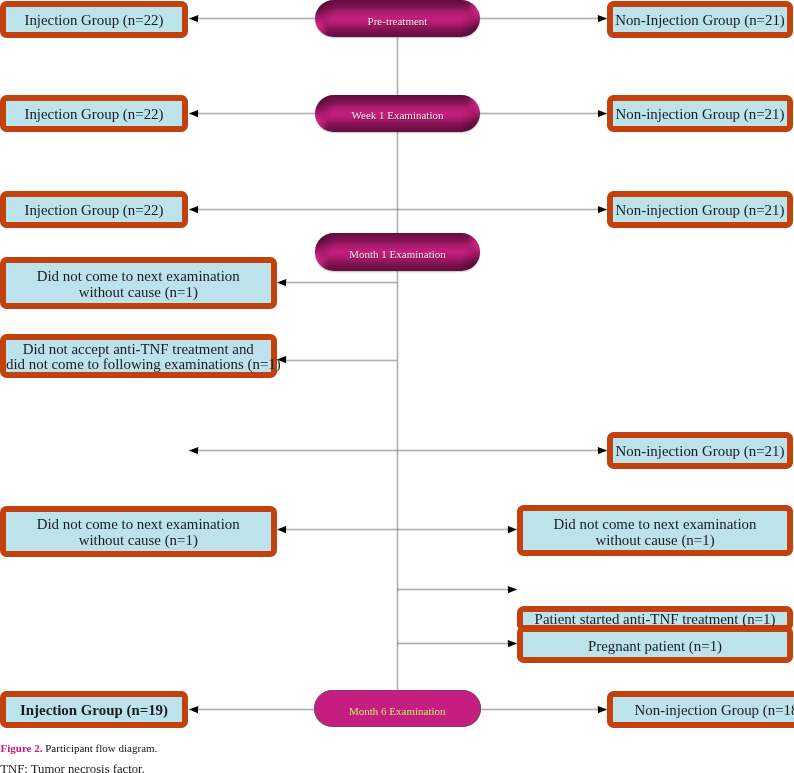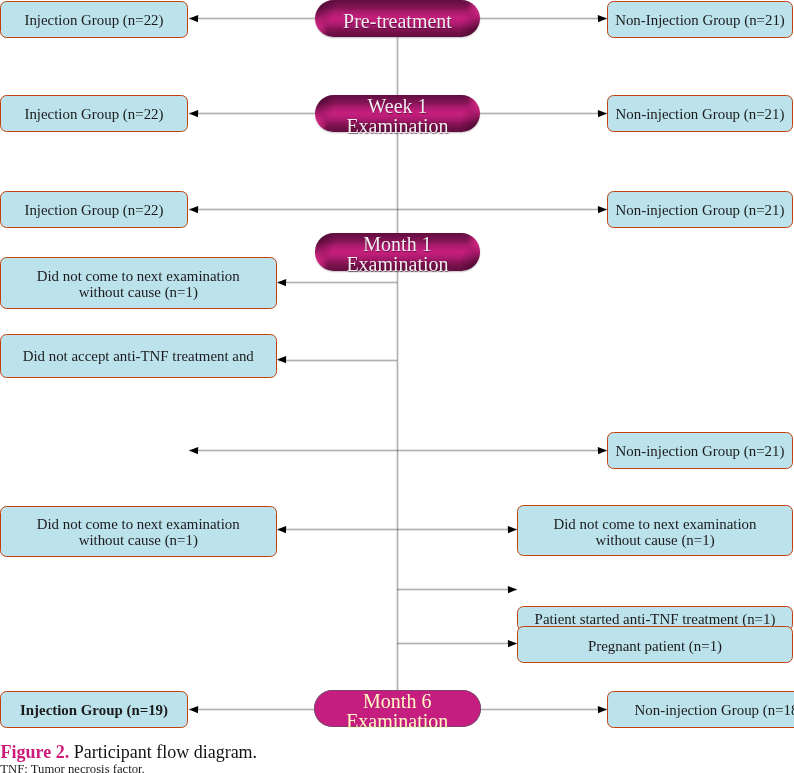--- a/index.html
+++ b/index.html
@@ -3,68 +3,68 @@
 <meta charset="utf-8">
 <title>Participant flow diagram</title>
 <style>
   html,body{margin:0;padding:0;background:#ffffff;}
   body{width:794px;height:773px;overflow:hidden;
        font-family:"Liberation Serif",serif;color:#1c1c1c;}
   #stage{position:relative;width:794px;height:773px;background:#ffffff;}
 
   
   .node{position:absolute;box-sizing:border-box;
-        background:#bce2ec;border:1px solid #c2410c;border-radius:6.5px;
+        background:#bce2ec;border:6px solid #c2410c;border-radius:6.5px;
         display:flex;align-items:center;justify-content:center;
         text-align:center;font-size:14.9px;line-height:15.7px;}
   .node .t{display:block;width:100%;white-space:nowrap;position:relative;top:1.8px;}
 
   
   .pill{position:absolute;box-sizing:border-box;
         color:#f3ecf0;display:flex;align-items:center;justify-content:center;
-        text-align:center;font-size:20px;line-height:1;
+        text-align:center;font-size:11px;line-height:1;
         text-shadow:0.5px 0.7px 0.8px rgba(55,0,28,0.60);}
   .pill > span{position:relative;top:2.4px;}
   .pill.grad{
       box-shadow:0 1px 1.5px rgba(120,120,120,0.45);
       background:
         
         radial-gradient(ellipse 8% 36% at 100% 18%, rgba(235,45,145,0.92) 0%, rgba(235,45,145,0.45) 55%, rgba(235,45,145,0) 100%),
         
         radial-gradient(ellipse 8% 36% at 0% 82%, rgba(235,45,145,0.92) 0%, rgba(235,45,145,0.45) 55%, rgba(235,45,145,0) 100%),
         
         radial-gradient(ellipse 13% 70% at 100% 90%, rgba(30,1,20,0.60) 0%, rgba(30,1,20,0.22) 55%, rgba(30,1,20,0) 100%),
         
         radial-gradient(ellipse 13% 70% at 0% 10%, rgba(30,1,20,0.60) 0%, rgba(30,1,20,0.22) 55%, rgba(30,1,20,0) 100%),
         
         linear-gradient(to bottom,
             #620d3f 0%, #6e104a 8%, #861456 22%, #a11a68 30%,
             #b51b73 38%, #c51f7c 49%, #bd1d77 57%, #a61a6b 68%,
             #8d1459 76%, #741149 87%, #640e41 100%);
   }
-  .pill.flat{background:#c51e80;color:#fef9c3;text-shadow:none;
+  .pill.flat{background:#c51e80;color:#bef264;text-shadow:none;
              box-shadow:inset 0 0 0 0.8px rgba(90,85,95,0.85);}
 
   
   .hline{position:absolute;height:3px;
          background:linear-gradient(to bottom,
             rgba(0,0,0,0) 0%,rgba(0,0,0,0) 4%,
             rgba(60,60,60,0.40) 42%,rgba(60,60,60,0.40) 58%,
             rgba(0,0,0,0) 96%,rgba(0,0,0,0) 100%);}
   .vline{position:absolute;width:3px;
          background:linear-gradient(to right,
             rgba(0,0,0,0) 0%,rgba(0,0,0,0) 4%,
             rgba(60,60,60,0.40) 42%,rgba(60,60,60,0.40) 58%,
             rgba(0,0,0,0) 96%,rgba(0,0,0,0) 100%);}
   .arrow{position:absolute;width:10px;height:9px;overflow:visible;display:block;}
   .arrow path{fill:#000000;}
 
   
   .caption{position:absolute;white-space:nowrap;}
-  .cap-main{left:0.5px;top:742px;font-size:18px;color:#141414;}
+  .cap-main{left:0.5px;top:742px;font-size:11px;color:#141414;}
   .cap-main .figno{color:#cd1977;font-weight:bold;}
   .cap-sub{left:0.3px;top:761.5px;font-size:12.7px;color:#1c1c1c;}
 </style>
 </head>
 <body>
 
 <div id="stage">
 
   <div class="vline" style="left:395.9px;top:0;height:710.2px;"></div>
 
@@ -142,21 +142,21 @@
   <div class="node" style="left:0;top:94.9px;width:188px;height:37px;">
     <span class="t"><span>Injection Group (n=22)</span></span>
   </div>
   <div class="node" style="left:0;top:190.5px;width:188px;height:37px;">
     <span class="t"><span>Injection Group (n=22)</span></span>
   </div>
   <div class="node" style="left:0;top:257px;width:276.5px;height:51.6px;">
     <span class="t"><span>Did not come to next examination</span><br><span>without cause (n=1)</span></span>
   </div>
   <div class="node" style="left:0;top:333.5px;width:276.5px;height:44px;">
-    <span class="t"><span>Did not accept anti-TNF treatment and</span><br></span>
+    <span class="t"><span>Did not accept anti-TNF treatment and</span><br><span>did not come to following examinations (n=1)</span></span>
   </div>
   <div class="node" style="left:0;top:505.5px;width:276.5px;height:51px;">
     <span class="t"><span>Did not come to next examination</span><br><span>without cause (n=1)</span></span>
   </div>
   <div class="node" style="left:0;top:690.5px;width:188px;height:37px;font-weight:bold;">
     <span class="t"><span>Injection Group (n=19)</span></span>
   </div>
 
   <div class="node" style="left:607px;top:0.5px;width:186px;height:37px;">
     <span class="t"><span>Non-Injection Group (n=21)</span></span>

